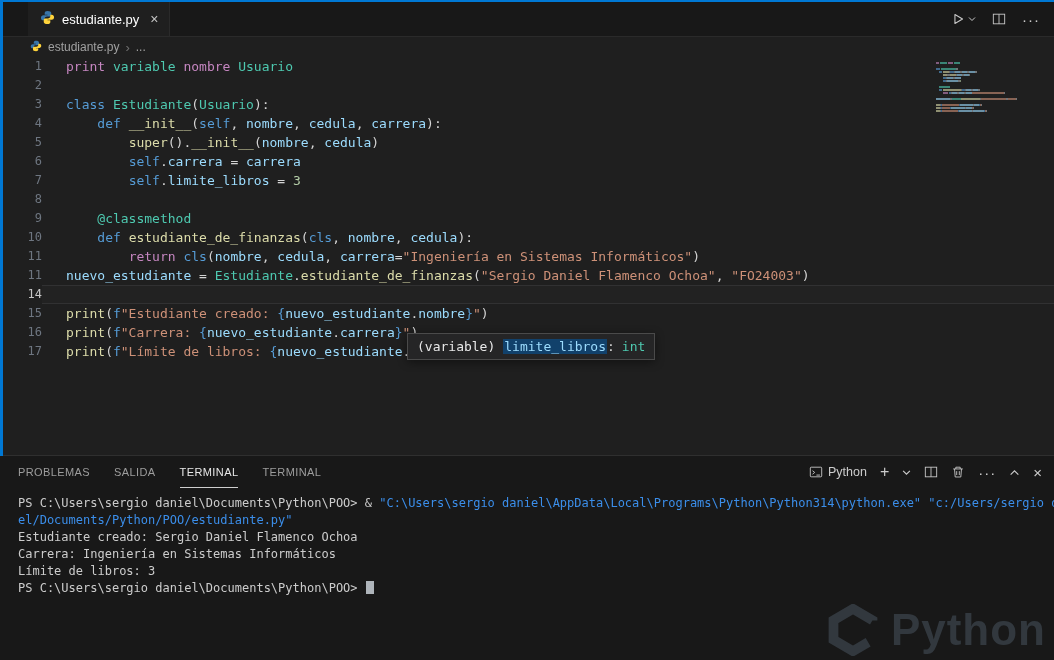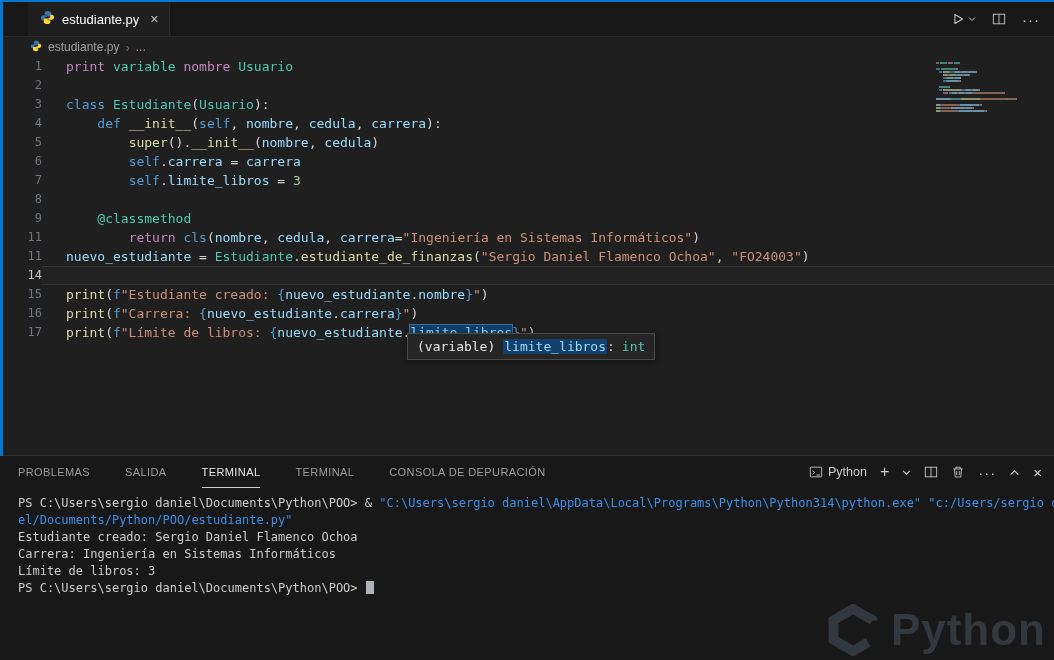--- a/index.html
+++ b/index.html
@@ -57,21 +57,21 @@
            background:#252526;border:1px solid #4a4a4a;padding:0 9px;z-index:30;
            font:13px "DejaVu Sans Mono",monospace;box-shadow:0 2px 10px rgba(0,0,0,.45);white-space:pre}
   .tt-prefix{color:#e8e8e8;margin-right:8px}
   .tt-name{color:var(--var);background:#11416b;padding:0 1px}
   .tt-colon{color:#d4d4d4;margin-right:7px}
   .tt-type{color:var(--typ)}
 
   
   .panel{position:absolute;top:455px;left:0;right:0;bottom:0;background:var(--tbg);border-top:1px solid #2f2f2f}
   .panel-header{height:32px;display:flex;align-items:stretch;padding:0 12px 0 18px}
-  .panel-tabs{display:flex;gap:35px}
+  .panel-tabs{display:flex;gap:24px}
   .panel-tab{display:flex;align-items:center;font-size:11px;letter-spacing:.4px;color:#9d9d9d;
              border-bottom:1px solid transparent;cursor:pointer}
   .panel-tab.active{color:#e7e7e7;border-bottom-color:#cfcfcf}
   .panel-actions{margin-left:auto;display:flex;align-items:center;gap:13px;color:#ccc}
   .shell-select{display:flex;align-items:center;gap:5px;font-size:12.5px;color:#ccc;cursor:pointer}
   .plus{font-size:16px;line-height:1;cursor:pointer}
   .xclose{font-size:15px;cursor:pointer}
 
   .terminal{position:absolute;top:32px;left:0;right:0;bottom:0;padding:7px 0 0 18px;
             font:12px "DejaVu Sans Mono",monospace;line-height:17px;color:#ccc;white-space:pre;overflow:hidden}
@@ -165,20 +165,24 @@
         </div>
         <div class="code-line">
           <span class="gutter">8</span>
           <span class="line-body"></span>
         </div>
         <div class="code-line">
           <span class="gutter">9</span>
           <span class="line-body"><span class="tk-pln">    </span><span class="tk-typ">@classmethod</span></span>
         </div>
         <div class="code-line">
+          <span class="gutter">10</span>
+          <span class="line-body"><span class="tk-pln">    </span><span class="tk-kwb">def</span><span class="tk-pln"> </span><span class="tk-fn">estudiante_de_finanzas</span><span class="tk-pln">(</span><span class="tk-kwb">cls</span><span class="tk-pln">, </span><span class="tk-var">nombre</span><span class="tk-pln">, </span><span class="tk-var">cedula</span><span class="tk-pln">):</span></span>
+        </div>
+        <div class="code-line">
           <span class="gutter">11</span>
           <span class="line-body"><span class="tk-pln">        </span><span class="tk-kw">return</span><span class="tk-pln"> </span><span class="tk-kwb">cls</span><span class="tk-pln">(</span><span class="tk-var">nombre</span><span class="tk-pln">, </span><span class="tk-var">cedula</span><span class="tk-pln">, </span><span class="tk-var">carrera</span><span class="tk-pln">=</span><span class="tk-str">"Ingeniería en Sistemas Informáticos"</span><span class="tk-pln">)</span></span>
         </div>
         <div class="code-line">
           <span class="gutter">11</span>
           <span class="line-body"><span class="tk-var">nuevo_estudiante</span><span class="tk-pln"> = </span><span class="tk-typ">Estudiante</span><span class="tk-pln">.</span><span class="tk-fn">estudiante_de_finanzas</span><span class="tk-pln">(</span><span class="tk-str">"Sergio Daniel Flamenco Ochoa"</span><span class="tk-pln">, </span><span class="tk-str">"FO24003"</span><span class="tk-pln">)</span></span>
         </div>
         <div class="code-line">
           <span class="gutter cur">14</span>
           <span class="line-body current"></span>
@@ -224,21 +228,20 @@
     <span class="tt-type">int</span>
   </div>
 
   <div class="panel">
     <div class="panel-header">
       <div class="panel-tabs" id="panel-tabs">
           <span class="panel-tab">PROBLEMAS</span>
           <span class="panel-tab">SALIDA</span>
           <span class="panel-tab active">TERMINAL</span>
           <span class="panel-tab">TERMINAL</span>
-          <span class="panel-tab">CONSOLA DE DEPURACIÓN</span>
         </div>
       <div class="panel-actions">
         <span class="shell-select">
           <svg width="14" height="14" viewBox="0 0 16 16" fill="none" stroke="#cccccc">
               <rect x="1.5" y="2.5" width="13" height="11" rx="1"></rect>
               <path d="M4 6.5l2.5 2L4 10.5"></path>
               <path d="M8.5 11.5h4"></path>
             </svg>
           <span>Python</span>
         </span>

